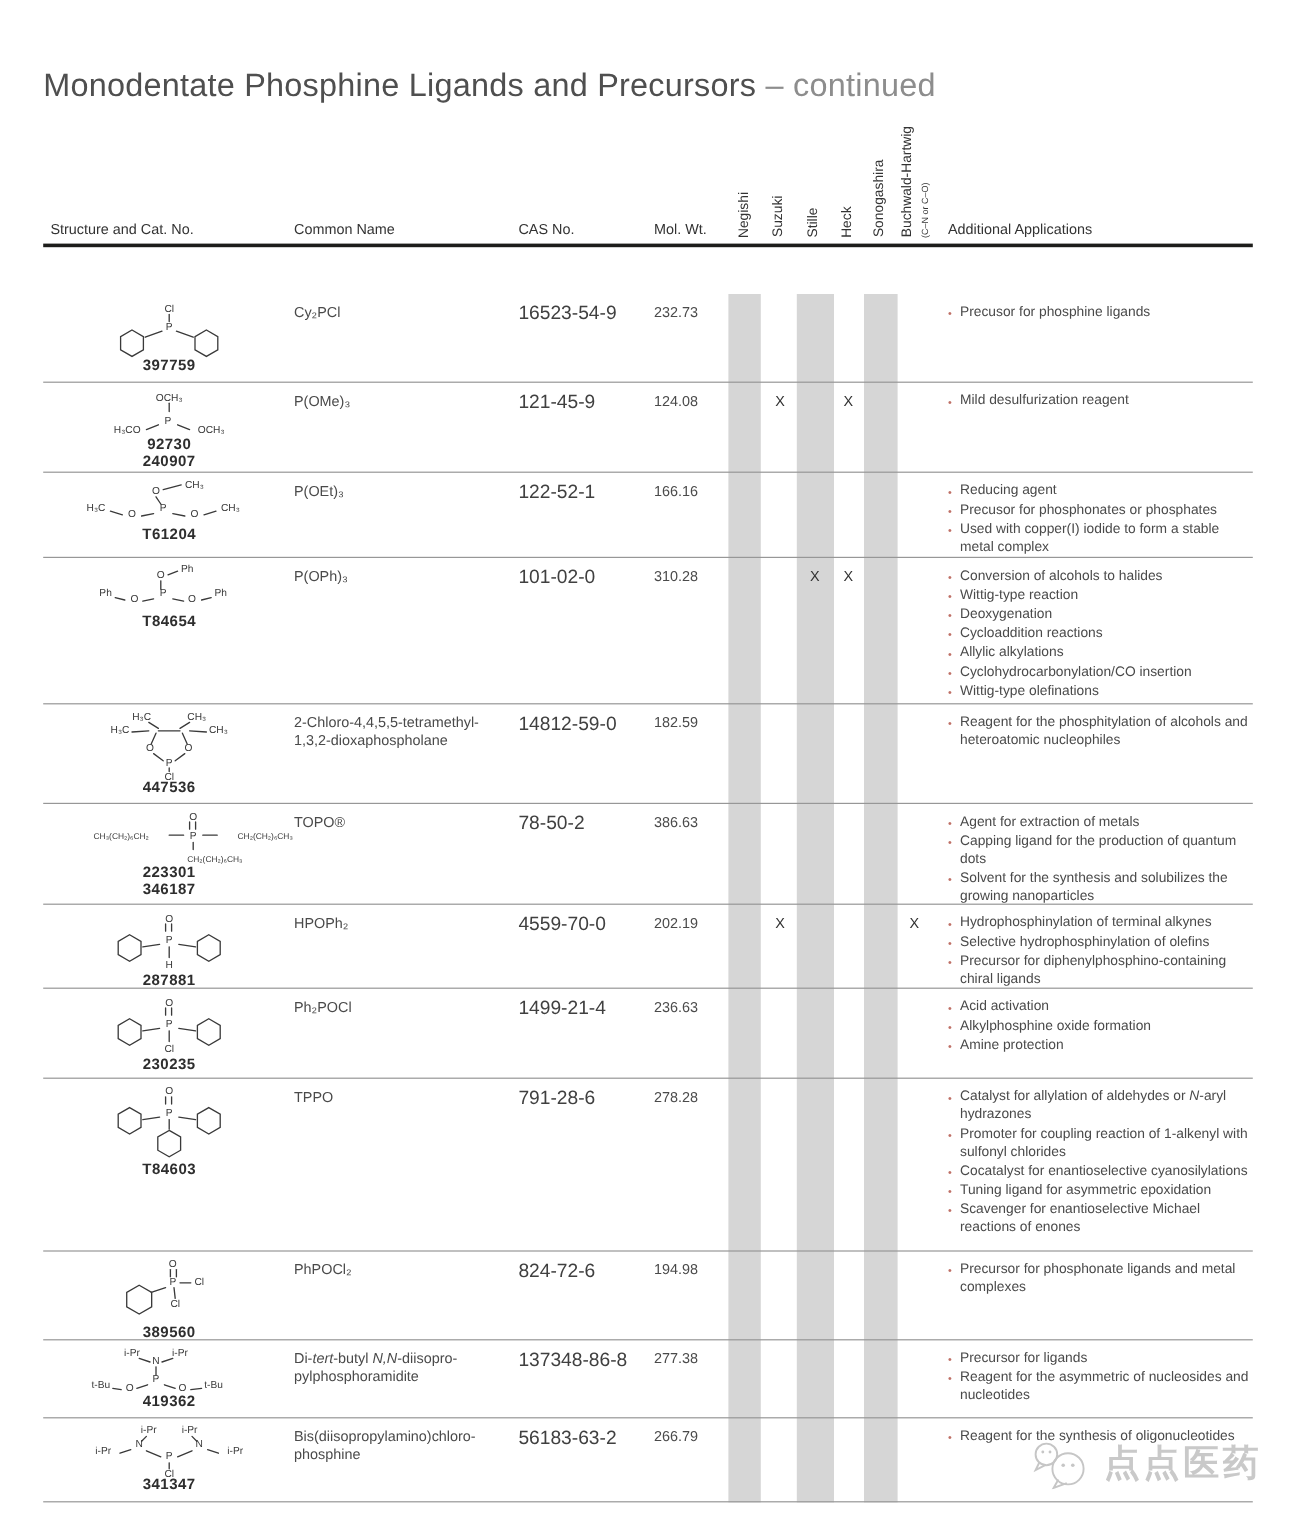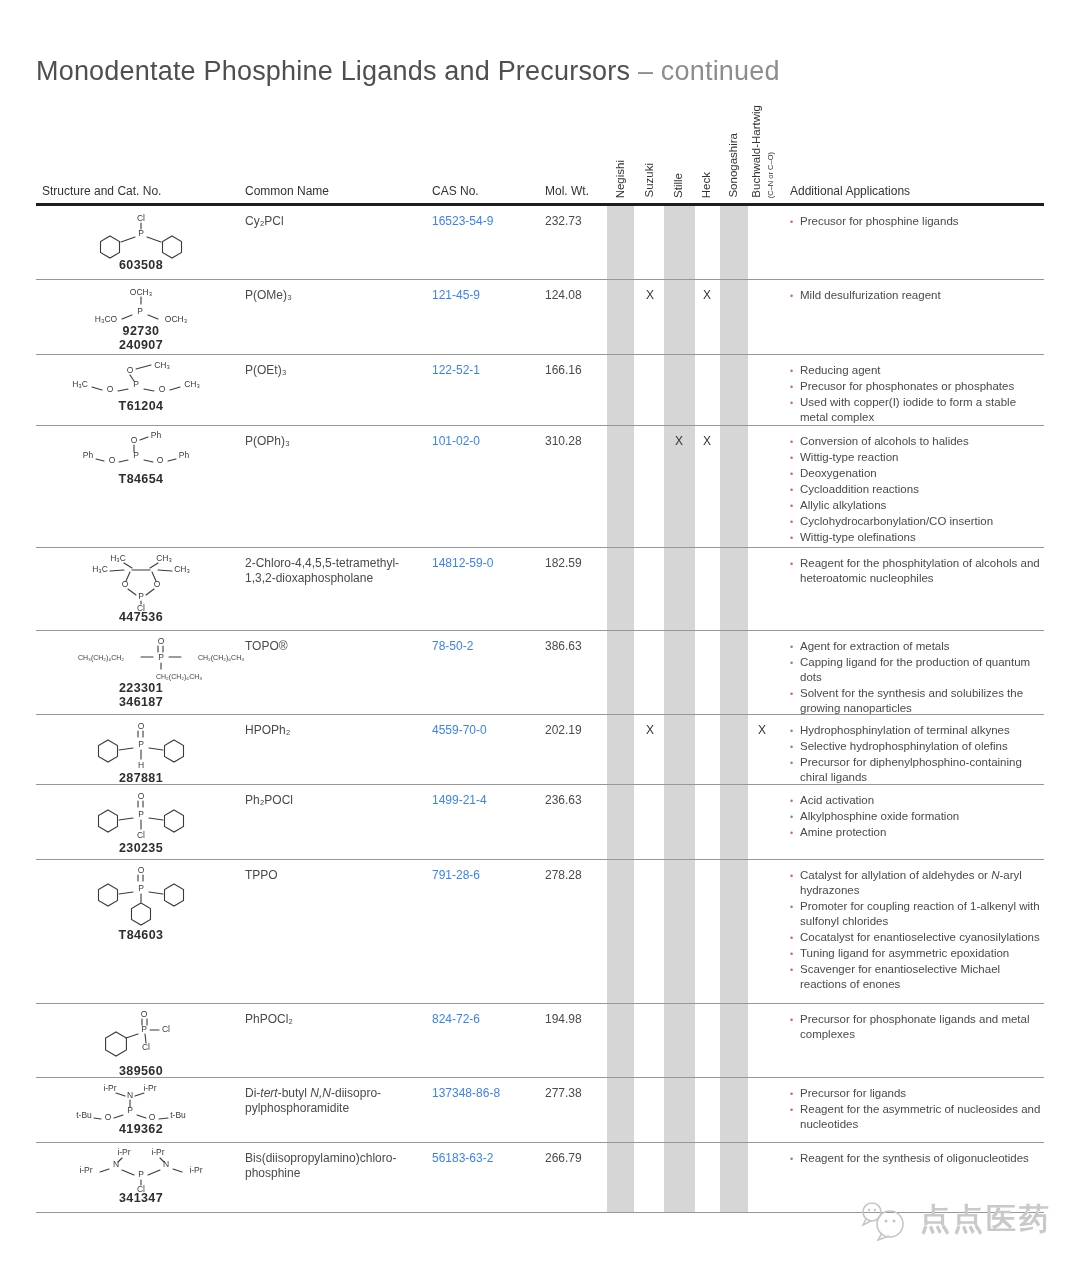--- a/index.html
+++ b/index.html
@@ -9,35 +9,35 @@
   .title { position:absolute; left:36px; top:56px; font-size:27px; color:#4f4f4f; letter-spacing:0.2px; }
   .title .sfx { color:#8d8d8d; }
 
   .tbl { position:absolute; left:36px; top:88px; width:1008px; }
   .thead { position:relative; height:118px; border-bottom:3px solid #1d1d1b; }
   .hlabel { position:absolute; bottom:5px; font-size:12px; color:#333; white-space:nowrap; }
   .vlabel { position:absolute; bottom:5px; writing-mode:vertical-rl; transform:rotate(180deg);
             font-size:11.5px; color:#333; white-space:nowrap; }
   .vsub { font-size:7.5px; }
 
-  .rows { position:relative; }
+  .rows { position:relative;margin-top:39px; }
   .stripe { position:absolute; top:0; bottom:0; background:#d6d6d6; }
   .r { position:relative; border-bottom:1px solid #979797; }
 
   .struct { position:absolute; left:30px; top:4px; }
   .struct6 { left:8px; }
   .st text { font-family:inherit; font-size:8.5px; fill:#3a3a3a; text-anchor:middle; }
   .st .sm { font-size:7px; }
   .st .as { text-anchor:start; }
   .st line, .st polygon { stroke:#3a3a3a; stroke-width:1.1; fill:none; stroke-linecap:round; }
 
   .cat { position:absolute; left:35px; width:140px; text-align:center; font-size:12.5px;
          font-weight:bold; color:#2e2e2e; letter-spacing:0.4px; }
   .cn  { position:absolute; left:209px; top:8px; width:182px; font-size:12px; color:#4a4a4a; line-height:15px; }
-  .cas { position:absolute; left:396px; top:8px; font-size:12px; color:#3b82f6; }
+  .cas { position:absolute; left:396px; top:8px; font-size:16px; color:#404040; }
   .mw  { position:absolute; left:509px; top:8px; font-size:12px; color:#4a4a4a; }
   .mks .mk { position:absolute; top:8px; width:28px; text-align:center; font-size:12px; color:#333; }
   .mk0{left:571px}.mk1{left:600px}.mk2{left:629px}.mk3{left:657px}.mk4{left:684px}.mk5{left:712px}
   .apps{ position:absolute; left:754px; top:8px; width:254px; list-style:none; font-size:11.5px;
          color:#4a4a4a; line-height:15px; }
   .app { position:relative; padding-left:10px; margin-bottom:1px; }
   .app::before { content:"•"; position:absolute; left:0; top:1px; font-size:9px; color:#bf7066; }
 
   .wm { position:absolute; right:28px; bottom:20px; display:flex; align-items:flex-start; gap:6px; }
   .wm .wtxt { font-size:30px; font-weight:bold; color:#c9c9c9; letter-spacing:3px; }
@@ -78,21 +78,21 @@
       <div class="r" style="height:74px">
         <svg class="struct st" width="150" height="50">
           <text x="75" y="11">Cl</text>
           <text x="75" y="26">P</text>
           <line x1="75" y1="13" x2="75" y2="19"></line>
             <line x1="69" y1="27" x2="55" y2="32"></line>
             <line x1="81" y1="27" x2="95" y2="32"></line>
           <polygon points="44,26 53.5,31.5 53.5,42.5 44,48 34.5,42.5 34.5,31.5"></polygon>
           <polygon points="106,26 115.5,31.5 115.5,42.5 106,48 96.5,42.5 96.5,31.5"></polygon>
         </svg>
-        <div class="cat" style="top:52px">603508</div>
+        <div class="cat" style="top:52px">397759</div>
         <div class="cn"><span>Cy₂PCl</span></div>
         <div class="cas">16523-54-9</div>
         <div class="mw">232.73</div>
         <div class="mks">
             <span class="mk mk0"></span>
             <span class="mk mk1"></span>
             <span class="mk mk2"></span>
             <span class="mk mk3"></span>
             <span class="mk mk4"></span>
             <span class="mk mk5"></span>

